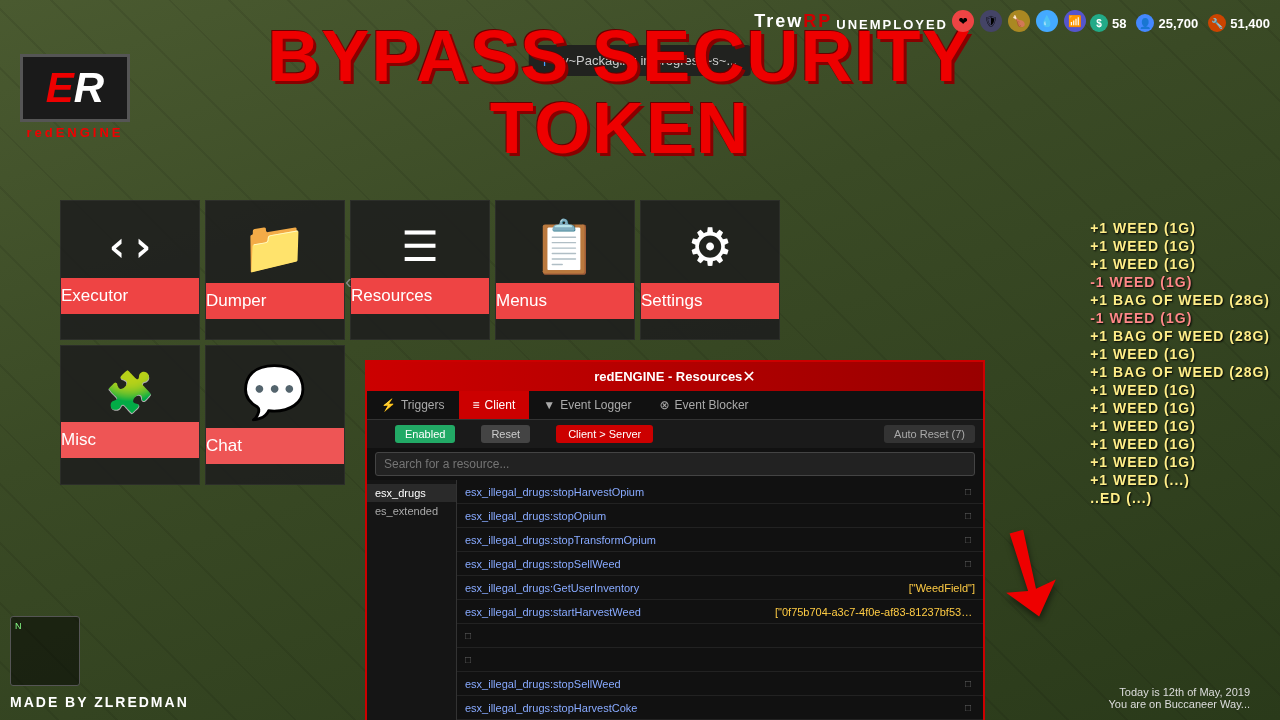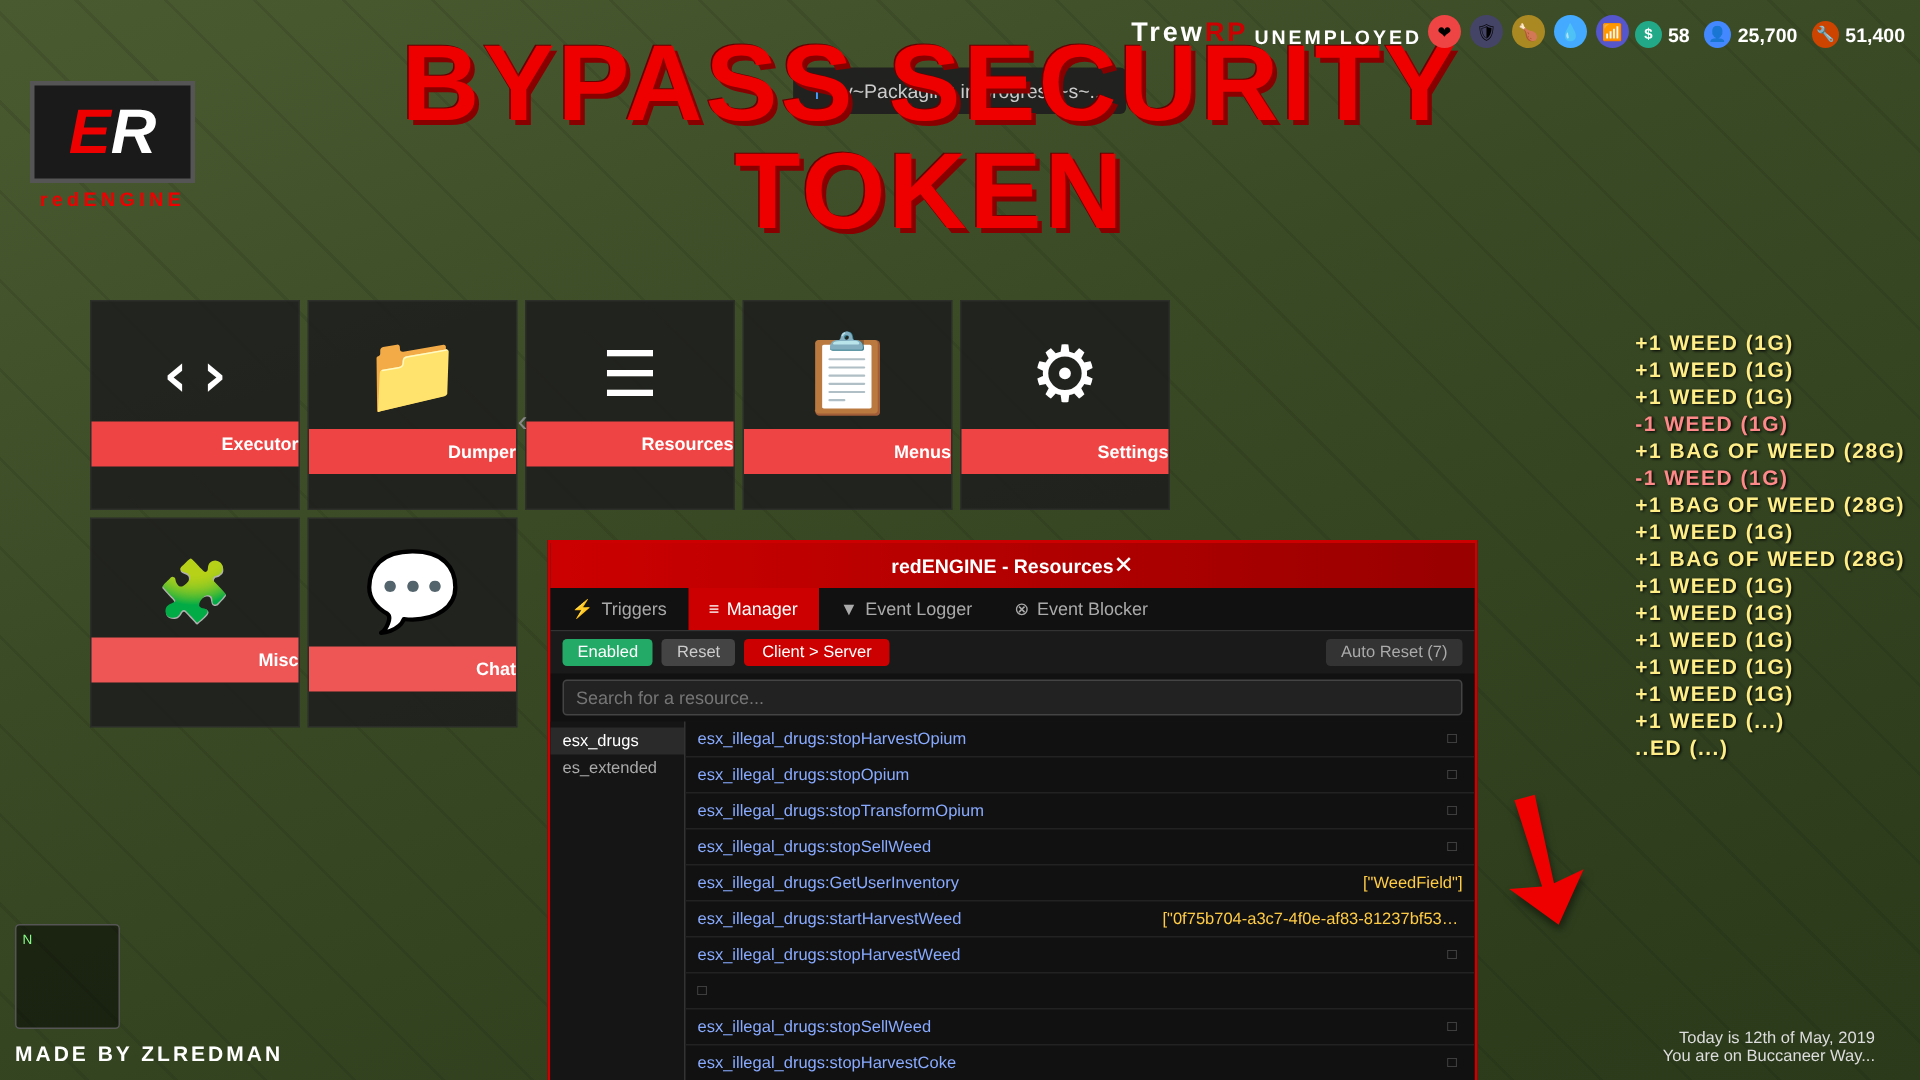--- a/index.html
+++ b/index.html
@@ -193,24 +193,24 @@
       cursor: pointer;
       border: 1px solid rgba(255,255,255,0.05);
     }
     .menu-item .item-icon {
       font-size: 52px;
       color: #fff;
       line-height: 1;
     }
     .menu-item .item-label {
       width: 100%;
-      text-align: right;
+      text-align: left;
       padding: 8px 0;
-      font-size: 12px;
-      font-weight: bold;
+      font-size: 17px;
+      font-weight: normal;
       color: #fff;
       background: #e44;
     }
     .menu-item:nth-child(n+6) .item-label { background: #e55; }
 
     
     .collapse-arrow {
       position: absolute;
       top: 270px;
       left: 345px;
@@ -273,20 +273,21 @@
       background: #1a1a1a;
       padding: 5px 8px;
       gap: 6px;
       align-items: center;
     }
     .subtab {
       padding: 3px 10px;
       font-size: 11px;
       border-radius: 3px;
       cursor: pointer;
+      margin-left: 20px;
     }
     .subtab.enabled { background: #2a6; color: #fff; }
     .subtab.reset { background: #444; color: #ccc; }
     .subtab.client-server {
       background: #c00;
       color: #fff;
       padding: 3px 12px;
     }
     .subtab.auto-reset {
       background: #333;
@@ -522,21 +523,21 @@
     <span class="modal-titlebar-text">redENGINE - Resources</span>
     <button class="modal-close">✕</button>
   </div>
   <div class="modal-tabs">
     <div class="modal-tab">
       <span>⚡</span>
       <span>Triggers</span>
     </div>
     <div class="modal-tab active">
       <span>≡</span>
-      <span>Manager</span>
+      <span>Client</span>
     </div>
     <div class="modal-tab">
       <span>▼</span>
       <span>Event Logger</span>
     </div>
     <div class="modal-tab">
       <span>⊗</span>
       <span>Event Blocker</span>
     </div>
   </div>
@@ -579,21 +580,20 @@
     <span class="resource-row-name">esx_illegal_drugs:GetUserInventory</span>
     <span class="resource-row-bullet"></span>
     <span class="resource-row-value">["WeedField"]</span>
   </div>
         <div class="resource-row">
     <span class="resource-row-name">esx_illegal_drugs:startHarvestWeed</span>
     <span class="resource-row-bullet"></span>
     <span class="resource-row-value">["0f75b704-a3c7-4f0e-af83-81237bf53512"]</span>
   </div>
         <div class="resource-row">
-    <span class="resource-row-name">esx_illegal_drugs:stopHarvestWeed</span>
     <span class="resource-row-bullet">□</span>
     <span class="resource-row-value"></span>
   </div>
         <div class="resource-row">
     <span class="resource-row-bullet">□</span>
     <span class="resource-row-value"></span>
   </div>
         <div class="resource-row">
     <span class="resource-row-name">esx_illegal_drugs:stopSellWeed</span>
     <span class="resource-row-bullet">□</span>

